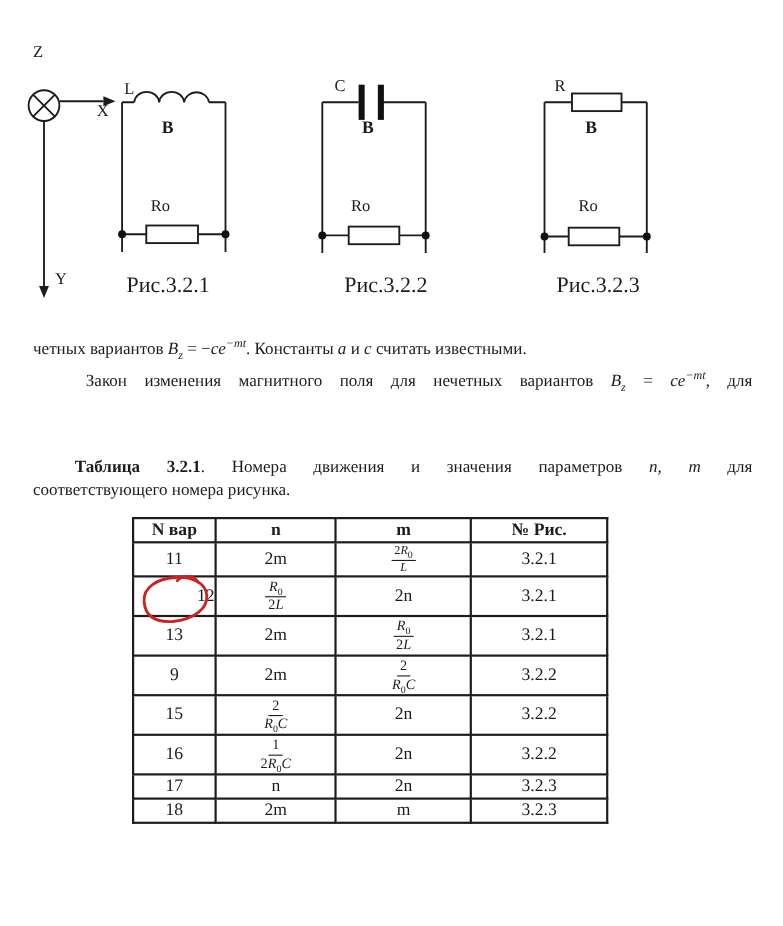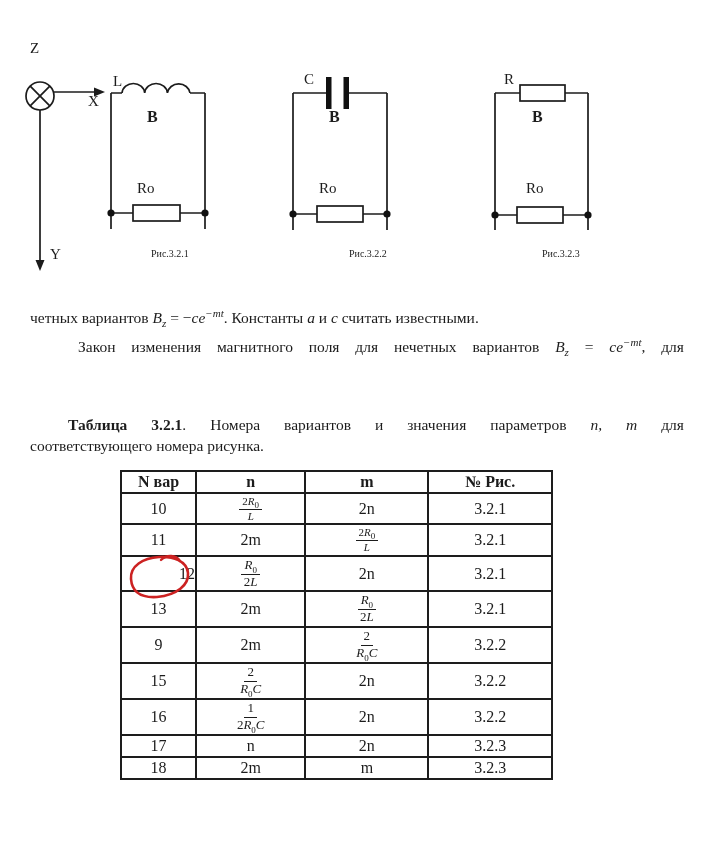--- a/index.html
+++ b/index.html
@@ -9,21 +9,21 @@
   
   .fig{position:absolute;}
   svg.circuit{position:absolute;left:0;top:0;}
   .wire{fill:none;stroke:#1c1c1c;stroke-width:1.7;}
   .box{fill:#ffffff;stroke:#1c1c1c;stroke-width:1.7;}
   .dot{fill:#111;stroke:none;}
   .plate{fill:#111;stroke:none;}
   .axis-label{position:absolute;font-size:15px;}
   .fig-label{position:absolute;font-size:15px;}
   .fig-b{position:absolute;font-size:16px;font-weight:bold;}
-  .fig-caption{position:absolute;font-size:10px;white-space:nowrap;margin-left:36px;}
+  .fig-caption{position:absolute;font-size:20px;white-space:nowrap;}
   
   .textblock{position:absolute;left:30px;top:303px;width:654px;}
   .para{font-size:15.5px;line-height:29px;text-align:justify;margin:0;}
   .jlast{text-align-last:justify;}
   .indent1{text-indent:48px;}
   .indent2{text-indent:38px;}
   .caption-block{position:absolute;left:30px;top:414px;width:654px;}
   .caption-block .para{line-height:21px;}
   sub,sup{line-height:0;}
   .f-sup{font-size:11px;font-style:italic;}
@@ -101,21 +101,21 @@
     <span class="fig-label" style="left:36px;top:120px;">Ro</span>
     <span class="fig-caption" style="left:16px;top:188px;">Рис.3.2.3</span>
   </div>
 
   <div class="textblock">
     <div class="para"><span>четных вариантов </span><i>B</i><sub class="f-sub">z</sub><span> = −</span><i>ce</i><sup class="f-sup">−mt</sup><span>. Константы </span><i>a</i><span> и </span><i>c</i><span> считать известными.</span></div>
     <div class="para indent1 jlast"><span>Закон изменения магнитного поля для нечетных вариантов </span><i>B</i><sub class="f-sub">z</sub><span> = </span><i>ce</i><sup class="f-sup">−mt</sup><span>, для</span></div>
   </div>
 
   <div class="caption-block">
-    <div class="para indent2 jlast"><b>Таблица 3.2.1</b><span>. Номера вариантов и значения параметров </span><i>n, m</i><span> для</span></div>
+    <div class="para indent2 jlast"><b>Таблица 3.2.1</b><span>. Номера движения и значения параметров </span><i>n, m</i><span> для</span></div>
     <div class="para"><span>соответствующего номера рисунка.</span></div>
   </div>
 
   <div class="table-wrap">
     <table class="variants">
       <colgroup>
         <col style="width:17.4%">
           <col style="width:25.4%">
           <col style="width:28.5%">
           <col style="width:28.7%">
@@ -123,29 +123,20 @@
       <thead>
         <tr>
           <th>N вар</th>
           <th>n</th>
           <th>m</th>
           <th>№ Рис.</th>
         </tr>
       </thead>
       <tbody>
           <tr>
-            <td><span>10</span></td>
-            <td><span class="frac small">
-                <span class="num"><span>2</span><i>R</i><sub class="n-sub">0</sub></span>
-                <span class="den"><i>L</i></span>
-              </span></td>
-            <td><span>2n</span></td>
-            <td><span>3.2.1</span></td>
-          </tr>
-          <tr>
             <td><span>11</span></td>
             <td><span>2m</span></td>
             <td><span class="frac small">
                 <span class="num"><span>2</span><i>R</i><sub class="n-sub">0</sub></span>
                 <span class="den"><i>L</i></span>
               </span></td>
             <td><span>3.2.1</span></td>
           </tr>
           <tr>
             <td class="circled"><span>12</span><svg class="ring" viewBox="0 0 80 52" xmlns="http://www.w3.org/2000/svg">

